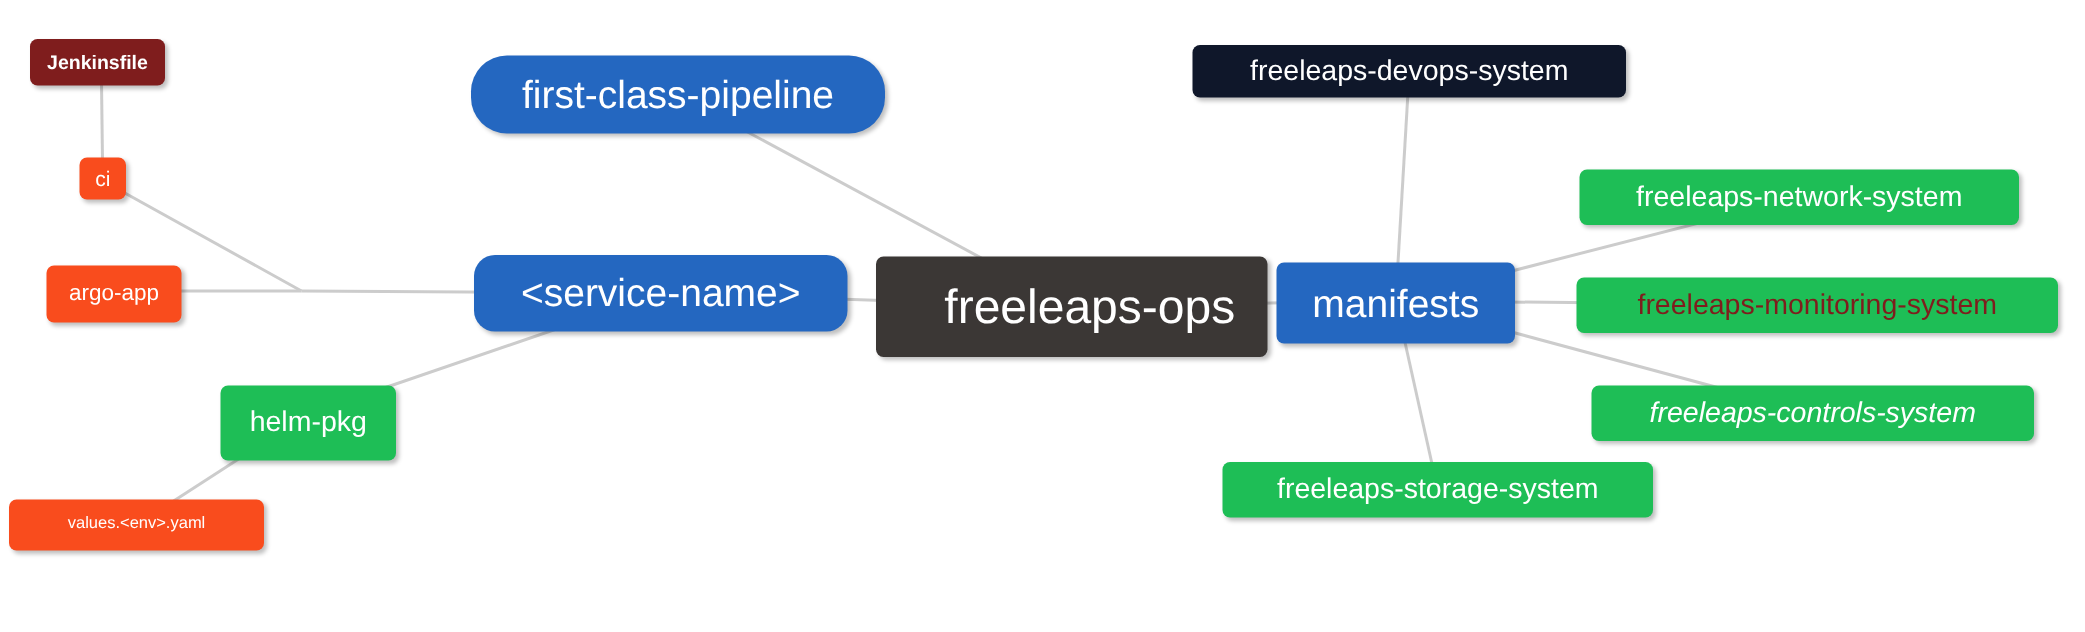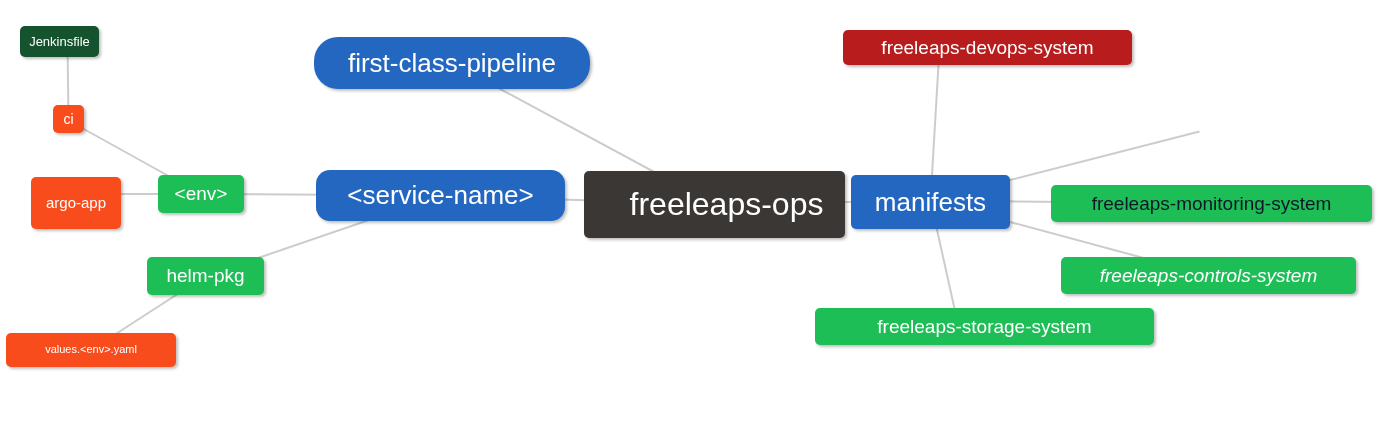--- a/index.html
+++ b/index.html
@@ -54,55 +54,55 @@
       <line x1="91" y1="350" x2="205.5" y2="276" stroke="#cccccc" stroke-width="2"></line>
       <line x1="452" y1="63" x2="714.5" y2="204.5" stroke="#cccccc" stroke-width="2"></line>
       <line x1="440.5" y1="195.5" x2="714.5" y2="204.5" stroke="#cccccc" stroke-width="2"></line>
       <line x1="714.5" y1="204.5" x2="930.5" y2="200.5" stroke="#cccccc" stroke-width="2"></line>
       <line x1="930.5" y1="200.5" x2="939.5" y2="47.5" stroke="#cccccc" stroke-width="2"></line>
       <line x1="930.5" y1="200.5" x2="1199.5" y2="131.5" stroke="#cccccc" stroke-width="2"></line>
       <line x1="930.5" y1="200.5" x2="1211.5" y2="203.5" stroke="#cccccc" stroke-width="2"></line>
       <line x1="930.5" y1="200.5" x2="1208.5" y2="275.5" stroke="#cccccc" stroke-width="2"></line>
       <line x1="930.5" y1="200.5" x2="958.5" y2="326.5" stroke="#cccccc" stroke-width="2"></line>
     </svg>
-<div class="node" style="left: 20px; top: 26px; width: 79px; height: 31px; font-size: 13px; background: #14532d; color: rgb(255, 255, 255);">
+<div class="node" style="left: 20px; top: 26px; width: 90px; height: 31px; font-size: 13px; background: #7f1d1d; color: rgb(255, 255, 255); font-weight: bold;">
       <span>Jenkinsfile</span>
     </div>
     <div class="node" style="left: 53px; top: 105px; width: 31px; height: 28px; font-size: 14px; background: rgb(249, 76, 29); color: rgb(255, 255, 255);">
       <span>ci</span>
     </div>
-    <div class="node" style="left: 31px; top: 177px; width: 90px; height: 52px; font-size: 15px; background: rgb(249, 76, 29); color: rgb(255, 255, 255);">
+    <div class="node" style="left: 31px; top: 177px; width: 90px; height: 38px; font-size: 15px; background: rgb(249, 76, 29); color: rgb(255, 255, 255);">
       <span>argo-app</span>
-    </div>
-    <div class="node" style="left: 158px; top: 175px; width: 86px; height: 38px; font-size: 19px; background: rgb(30, 190, 86); color: rgb(255, 255, 255);">
-      <span>&lt;env&gt;</span>
     </div>
     <div class="node" style="left: 314px; top: 37px; width: 276px; height: 52px; font-size: 26px; background: rgb(36, 103, 192); color: rgb(255, 255, 255); border-radius: 24px;">
       <span>first-class-pipeline</span>
     </div>
     <div class="node" style="left: 316px; top: 170px; width: 249px; height: 51px; font-size: 26px; background: rgb(36, 103, 192); color: rgb(255, 255, 255); border-radius: 14px;">
       <span>&lt;service-name&gt;</span>
     </div>
-    <div class="node" style="left: 147px; top: 257px; width: 117px; height: 38px; font-size: 19px; background: rgb(30, 190, 86); color: rgb(255, 255, 255);">
+    <div class="node" style="left: 147px; top: 257px; width: 117px; height: 50px; font-size: 19px; background: rgb(30, 190, 86); color: rgb(255, 255, 255);">
       <span>helm-pkg</span>
     </div>
     <div class="node" style="left: 6px; top: 333px; width: 170px; height: 34px; font-size: 11px; background: rgb(249, 76, 29); color: rgb(255, 255, 255);">
       <span>values.&lt;env&gt;.yaml</span>
     </div>
     <div class="node" style="left: 584px; top: 171px; width: 261px; height: 67px; font-size: 32px; background: rgb(59, 55, 53); color: rgb(255, 255, 255); padding-left: 24px;">
       <span>freeleaps-ops</span>
     </div>
     <div class="node" style="left: 851px; top: 175px; width: 159px; height: 54px; font-size: 26px; background: rgb(36, 103, 192); color: rgb(255, 255, 255);">
       <span>manifests</span>
     </div>
-    <div class="node" style="left: 795px; top: 30px; width: 289px; height: 35px; font-size: 19px; background: #b91c1c; color: rgb(255, 255, 255); margin-left: 48px;">
+    <div class="node" style="left: 795px; top: 30px; width: 289px; height: 35px; font-size: 19px; background: #0f172a; color: rgb(255, 255, 255);">
       <span>freeleaps-devops-system</span>
     </div>
-    <div class="node" style="left: 1051px; top: 185px; width: 321px; height: 37px; font-size: 19px; background: rgb(30, 190, 86); color: #0f172a;">
+    <div class="node" style="left: 1053px; top: 113px; width: 293px; height: 37px; font-size: 19px; background: rgb(30, 190, 86); color: rgb(255, 255, 255);">
+      <span>freeleaps-network-system</span>
+    </div>
+    <div class="node" style="left: 1051px; top: 185px; width: 321px; height: 37px; font-size: 19px; background: rgb(30, 190, 86); color: #7f1d1d;">
       <span>freeleaps-monitoring-system</span>
     </div>
     <div class="node" style="left: 1061px; top: 257px; width: 295px; height: 37px; font-size: 19px; background: rgb(30, 190, 86); color: rgb(255, 255, 255); font-style: italic;">
       <span>freeleaps-controls-system</span>
     </div>
-    <div class="node" style="left: 815px; top: 308px; width: 339px; height: 37px; font-size: 19px; background: rgb(30, 190, 86); color: rgb(255, 255, 255);">
+    <div class="node" style="left: 815px; top: 308px; width: 287px; height: 37px; font-size: 19px; background: rgb(30, 190, 86); color: rgb(255, 255, 255);">
       <span>freeleaps-storage-system</span>
     </div>
   </div>
 
 </body></html>

